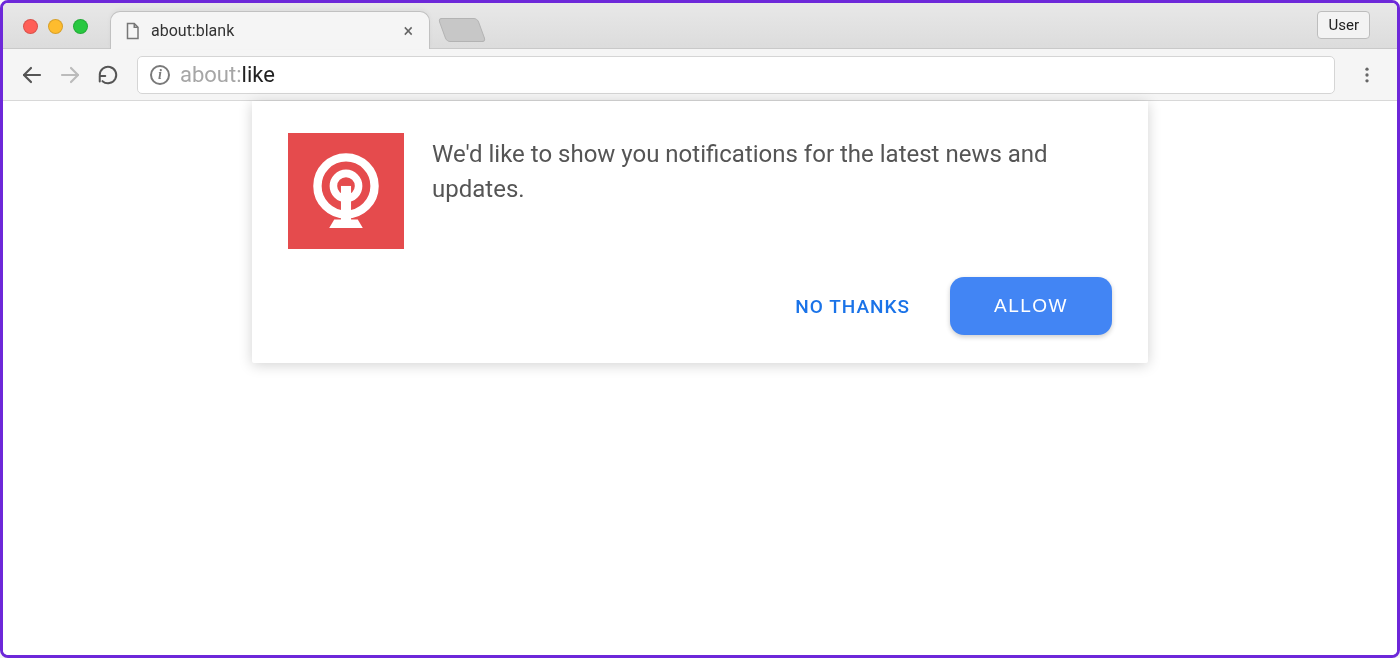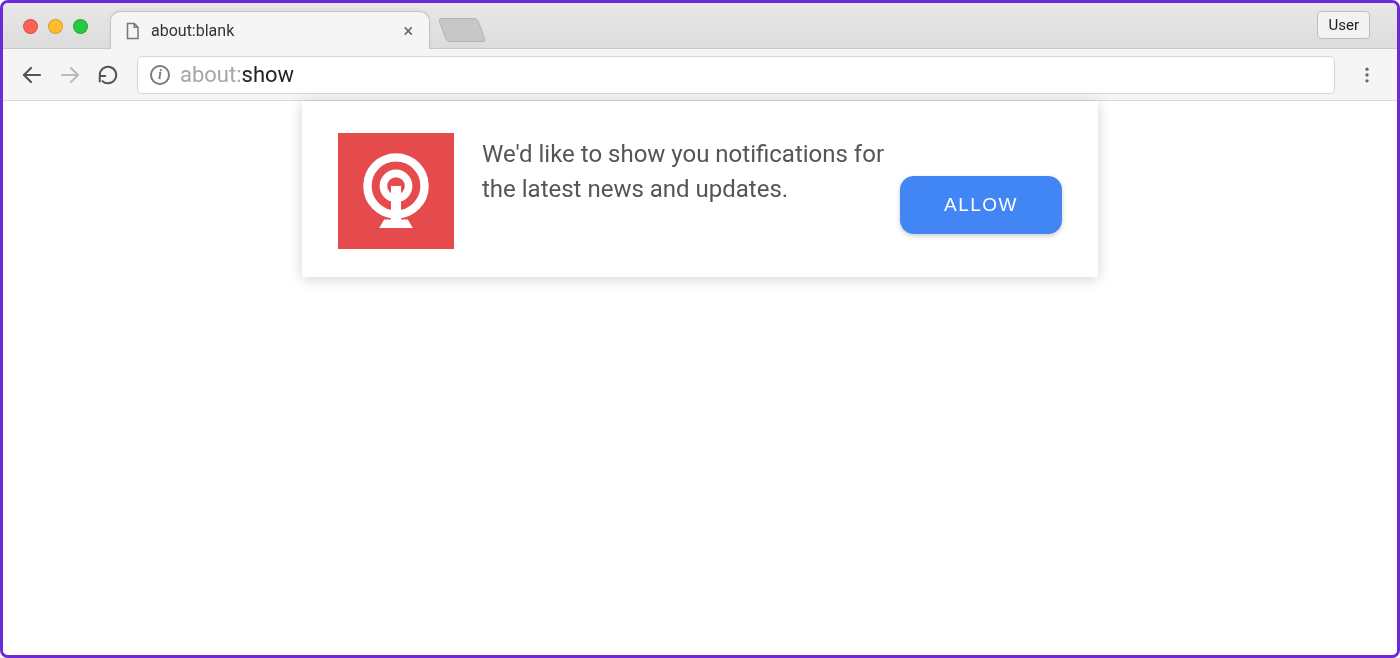--- a/index.html
+++ b/index.html
@@ -138,27 +138,27 @@
     .content {
       flex: 1;
       position: relative;
       background: #fff;
     }
     .slidedown {
       position: absolute;
       top: 0;
       left: 50%;
       transform: translateX(-50%);
-      width: 796px;
+      width: 896px;
       background: #fff;
       box-shadow: 0 2px 14px rgba(0,0,0,0.18);
       border-radius: 0 0 2px 2px;
       padding: 32px 36px 28px 36px;
       display: flex;
-      flex-direction: row;
+      flex-direction: column;
     }
     .sd-row {
       display: flex;
       gap: 28px;
     }
     .sd-icon {
       width: 116px;
       height: 116px;
       background: #e54b4d;
       flex-shrink: 0;
@@ -239,21 +239,21 @@
     </div>
     <div class="nav-btn">
       <svg viewBox="0 0 24 24" width="22" height="22" fill="none" stroke="currentColor" stroke-width="2.2" stroke-linecap="round" stroke-linejoin="round">
           <path d="M3 12a9 9 0 1 1 3 6.7"></path>
           <polyline points="3 19 3 13 9 13"></polyline>
         </svg>
     </div>
     <div class="omnibox">
       <span class="info-icon">i</span>
       <span class="url-text">
-        <span>about:</span><span class="bold">show</span>
+        <span>about:</span><span class="bold">like</span>
       </span>
     </div>
     <div class="menu-btn">
       <svg viewBox="0 0 24 24" width="20" height="20" fill="currentColor">
           <circle cx="12" cy="5" r="2"></circle>
           <circle cx="12" cy="12" r="2"></circle>
           <circle cx="12" cy="19" r="2"></circle>
         </svg>
     </div>
   </div>
@@ -265,18 +265,19 @@
           <svg viewBox="0 0 100 100">
             <circle cx="50" cy="44" r="34" fill="none" stroke="#fff" stroke-width="10"></circle>
             <circle cx="50" cy="44" r="15" fill="none" stroke="#fff" stroke-width="9"></circle>
             <rect x="44" y="44" width="12" height="50" fill="#fff"></rect>
             <path d="M30 94 h40 l-6 -10 h-28 z" fill="#fff"></path>
           </svg>
         </div>
         <div class="sd-text">We'd like to show you notifications for the latest news and updates.</div>
       </div>
       <div class="sd-actions">
+        <div class="btn-no">NO THANKS</div>
         <button class="btn-allow">ALLOW</button>
       </div>
     </div>
   </div>
 
 </div>
 
 </body></html>

